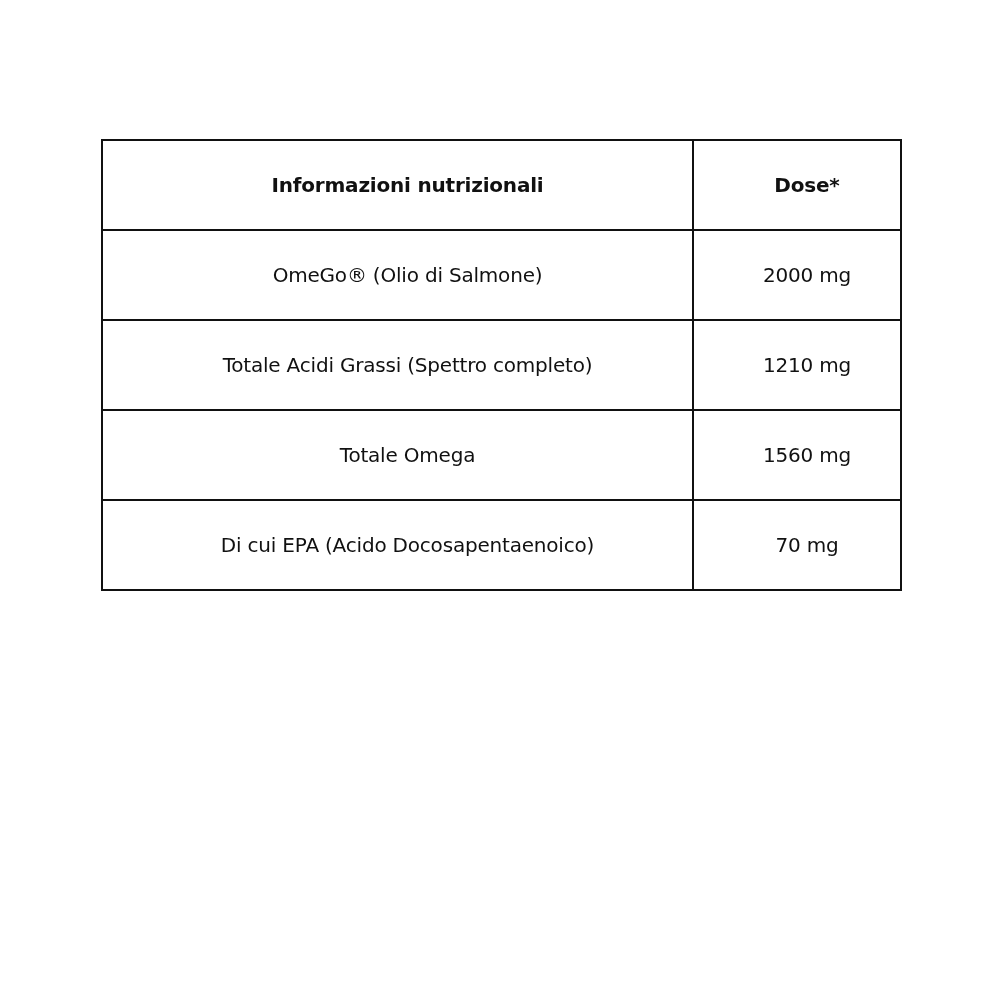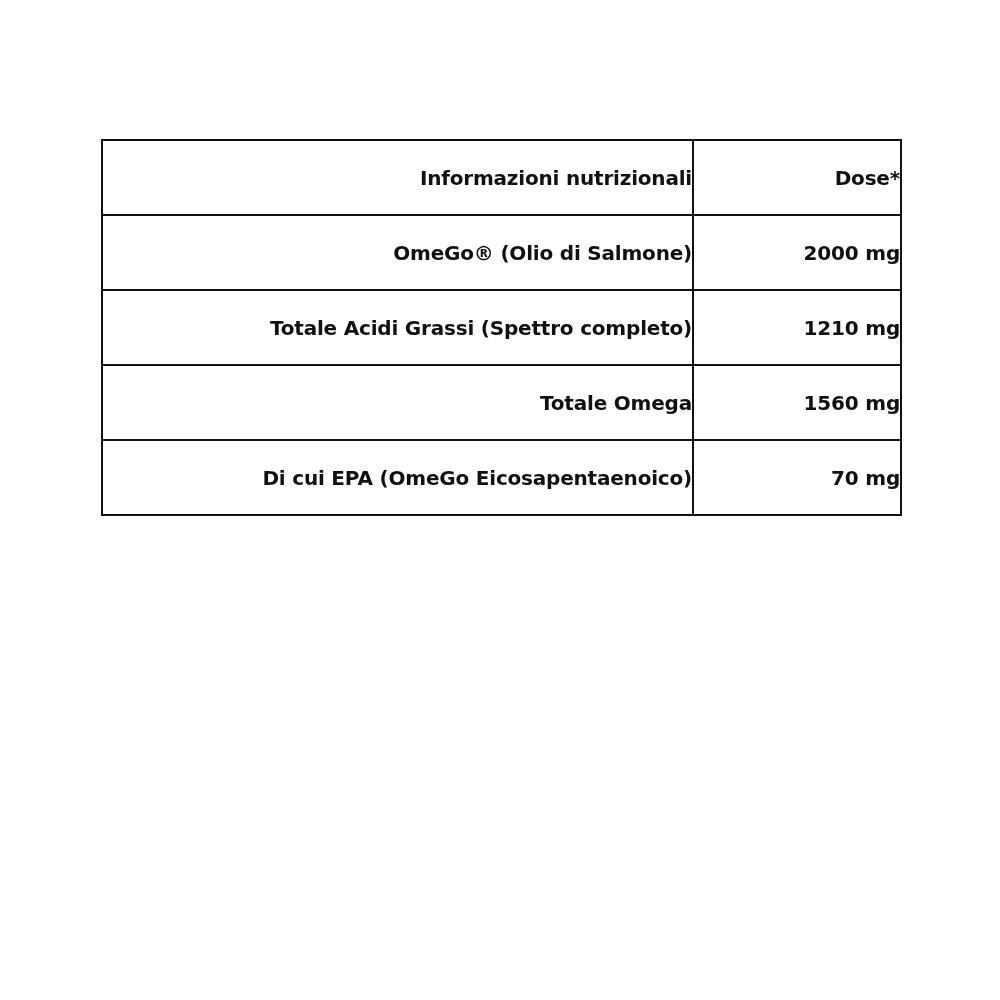--- a/index.html
+++ b/index.html
@@ -18,34 +18,34 @@
     .nutrition-table {
       position: absolute;
       left: 101px;
       top: 139px;
       width: 799px;
       border-collapse: collapse;
       table-layout: fixed;
     }
     .nutrition-table td, .nutrition-table th {
       border: 2.5px solid #111111;
-      height: 75px;
+      height: 90px;
       padding: 0 0 0 20px;
-      text-align: right;
+      text-align: center;
       vertical-align: middle;
       font-size: 20px;
       letter-spacing: -0.2px;
       white-space: nowrap;
       box-sizing: border-box;
     }
     .nutrition-table th {
       font-weight: bold;
     }
     .nutrition-table td {
-      font-weight: bold;
+      font-weight: normal;
     }
     col.col-name { width: 591px; }
     col.col-dose { width: 208px; }
   </style>
 </head>
 <body>
 
 <table class="nutrition-table">
   <colgroup>
     <col class="col-name">
@@ -64,17 +64,17 @@
     </tr>
     <tr>
       <td>Totale Acidi Grassi (Spettro completo)</td>
       <td>1210 mg</td>
     </tr>
     <tr>
       <td>Totale Omega</td>
       <td>1560 mg</td>
     </tr>
     <tr>
-      <td>Di cui EPA (OmeGo Eicosapentaenoico)</td>
+      <td>Di cui EPA (Acido Docosapentaenoico)</td>
       <td>70 mg</td>
     </tr>
   </tbody>
 </table>
 
 </body></html>

